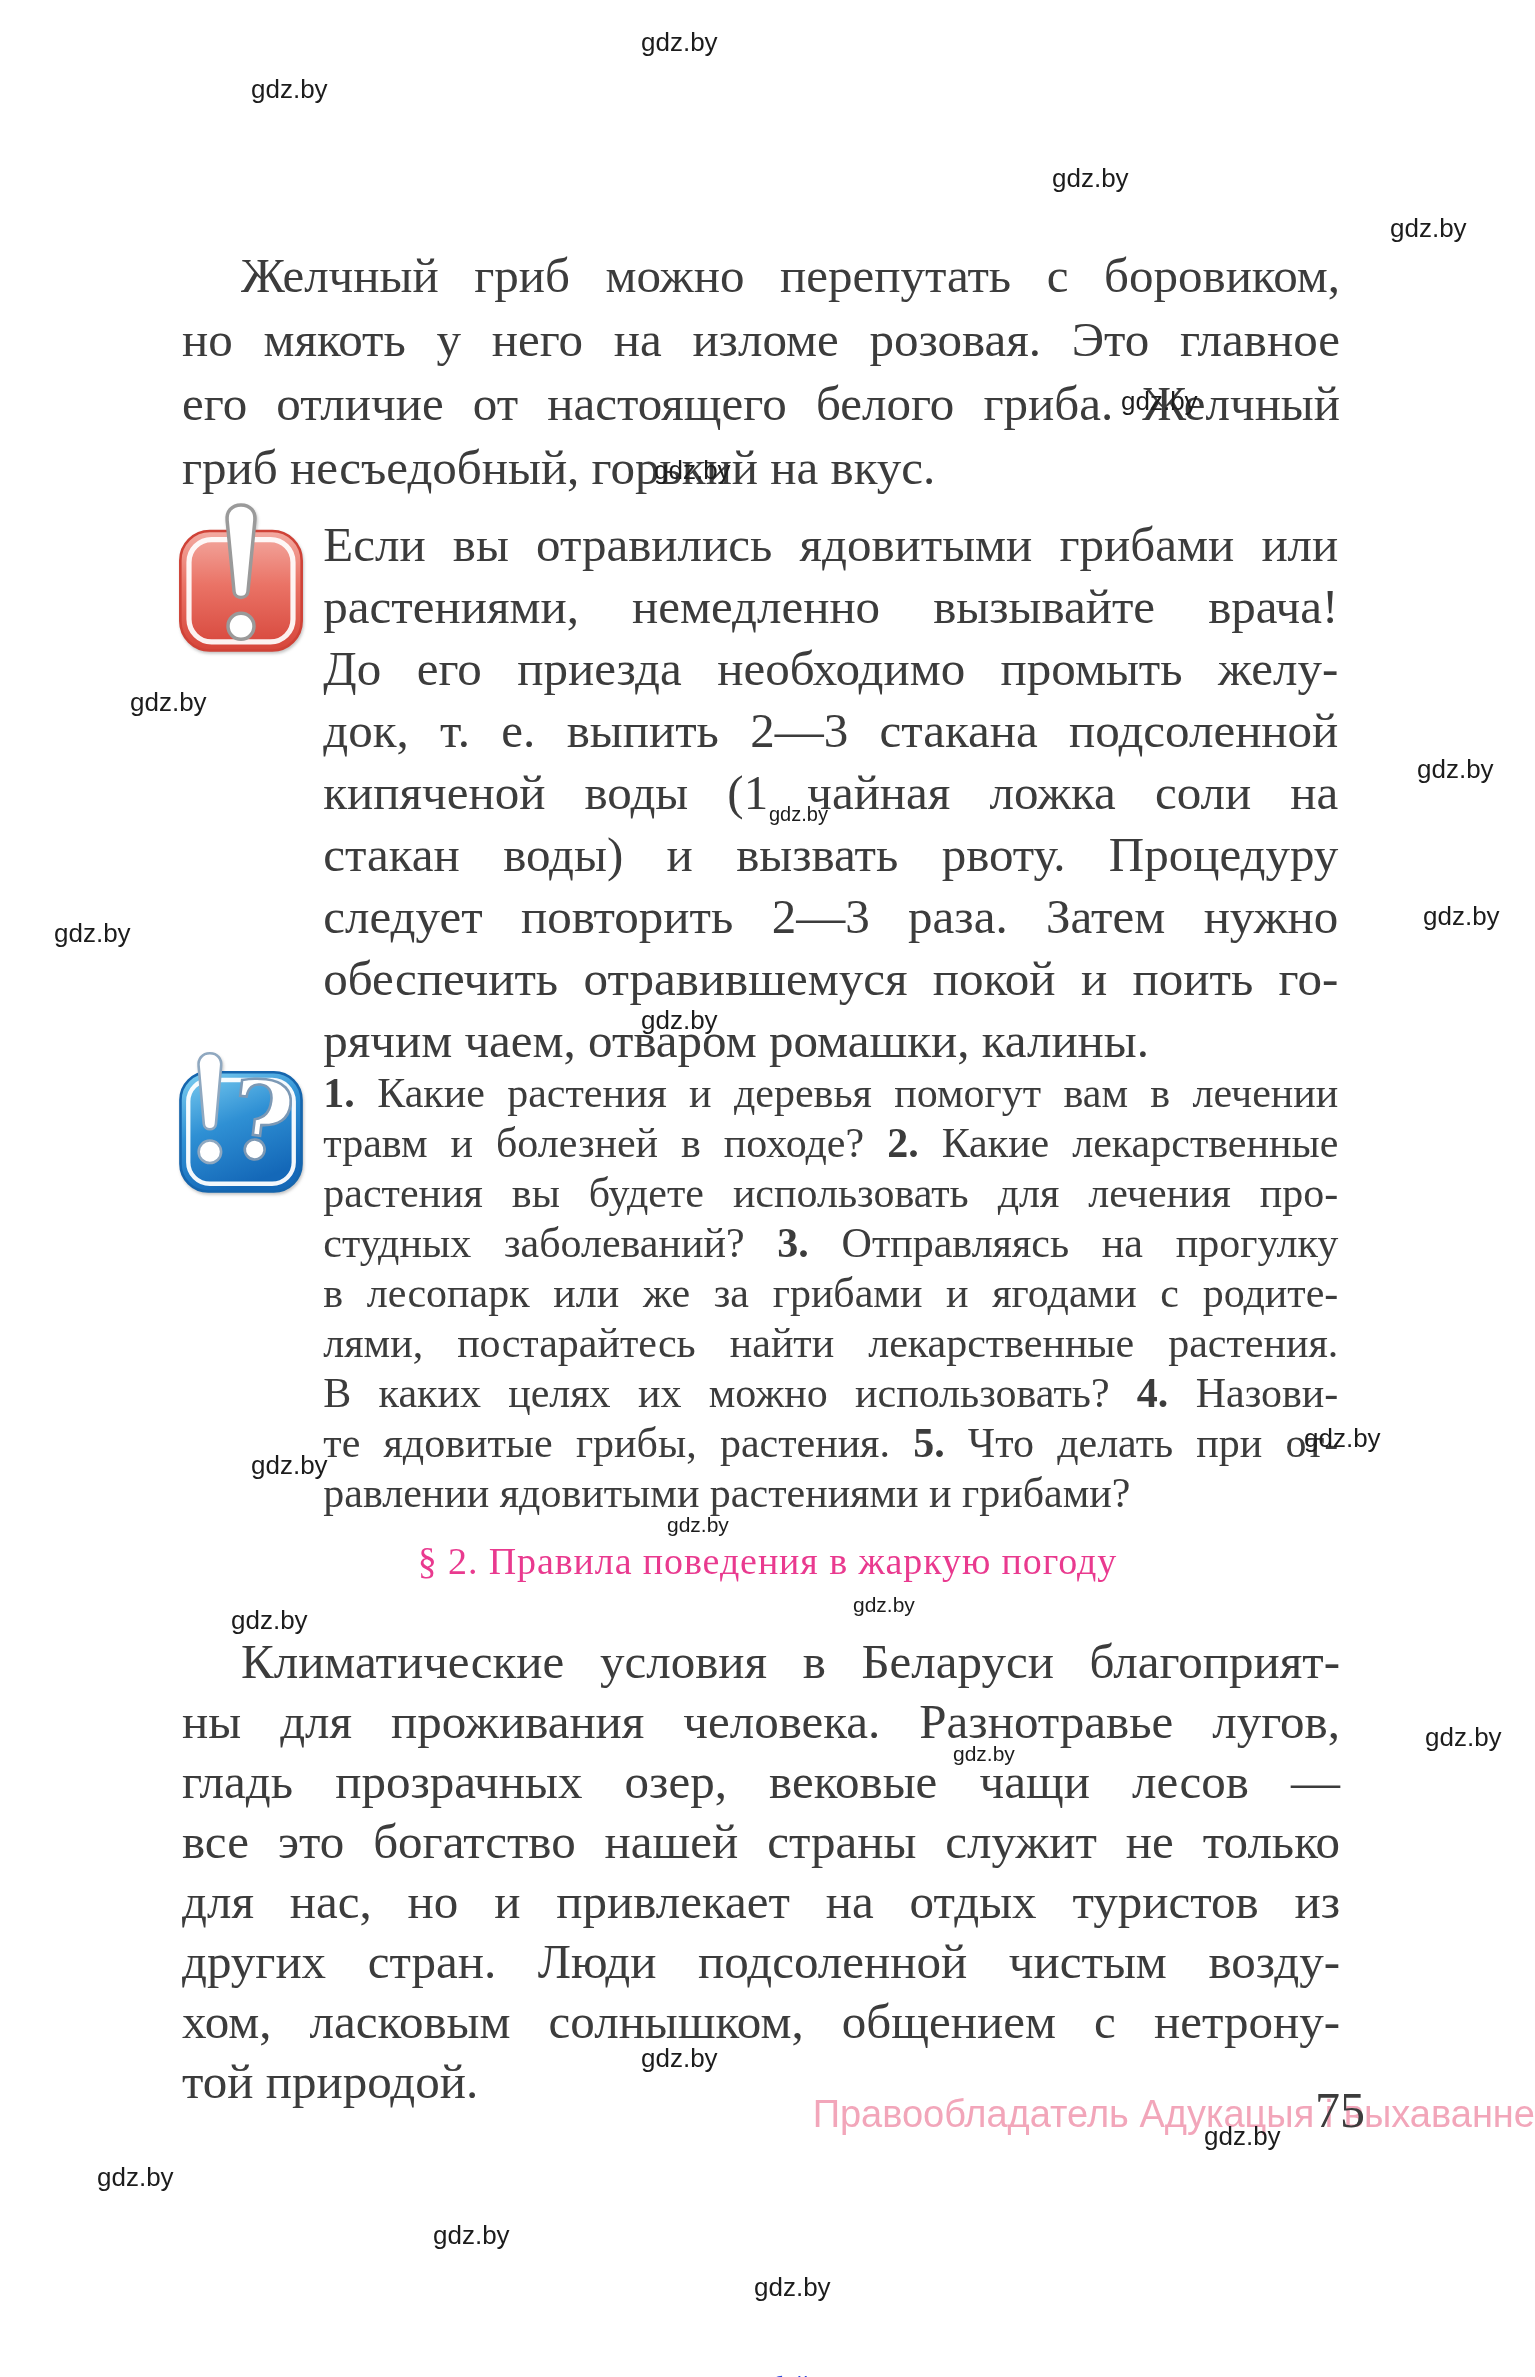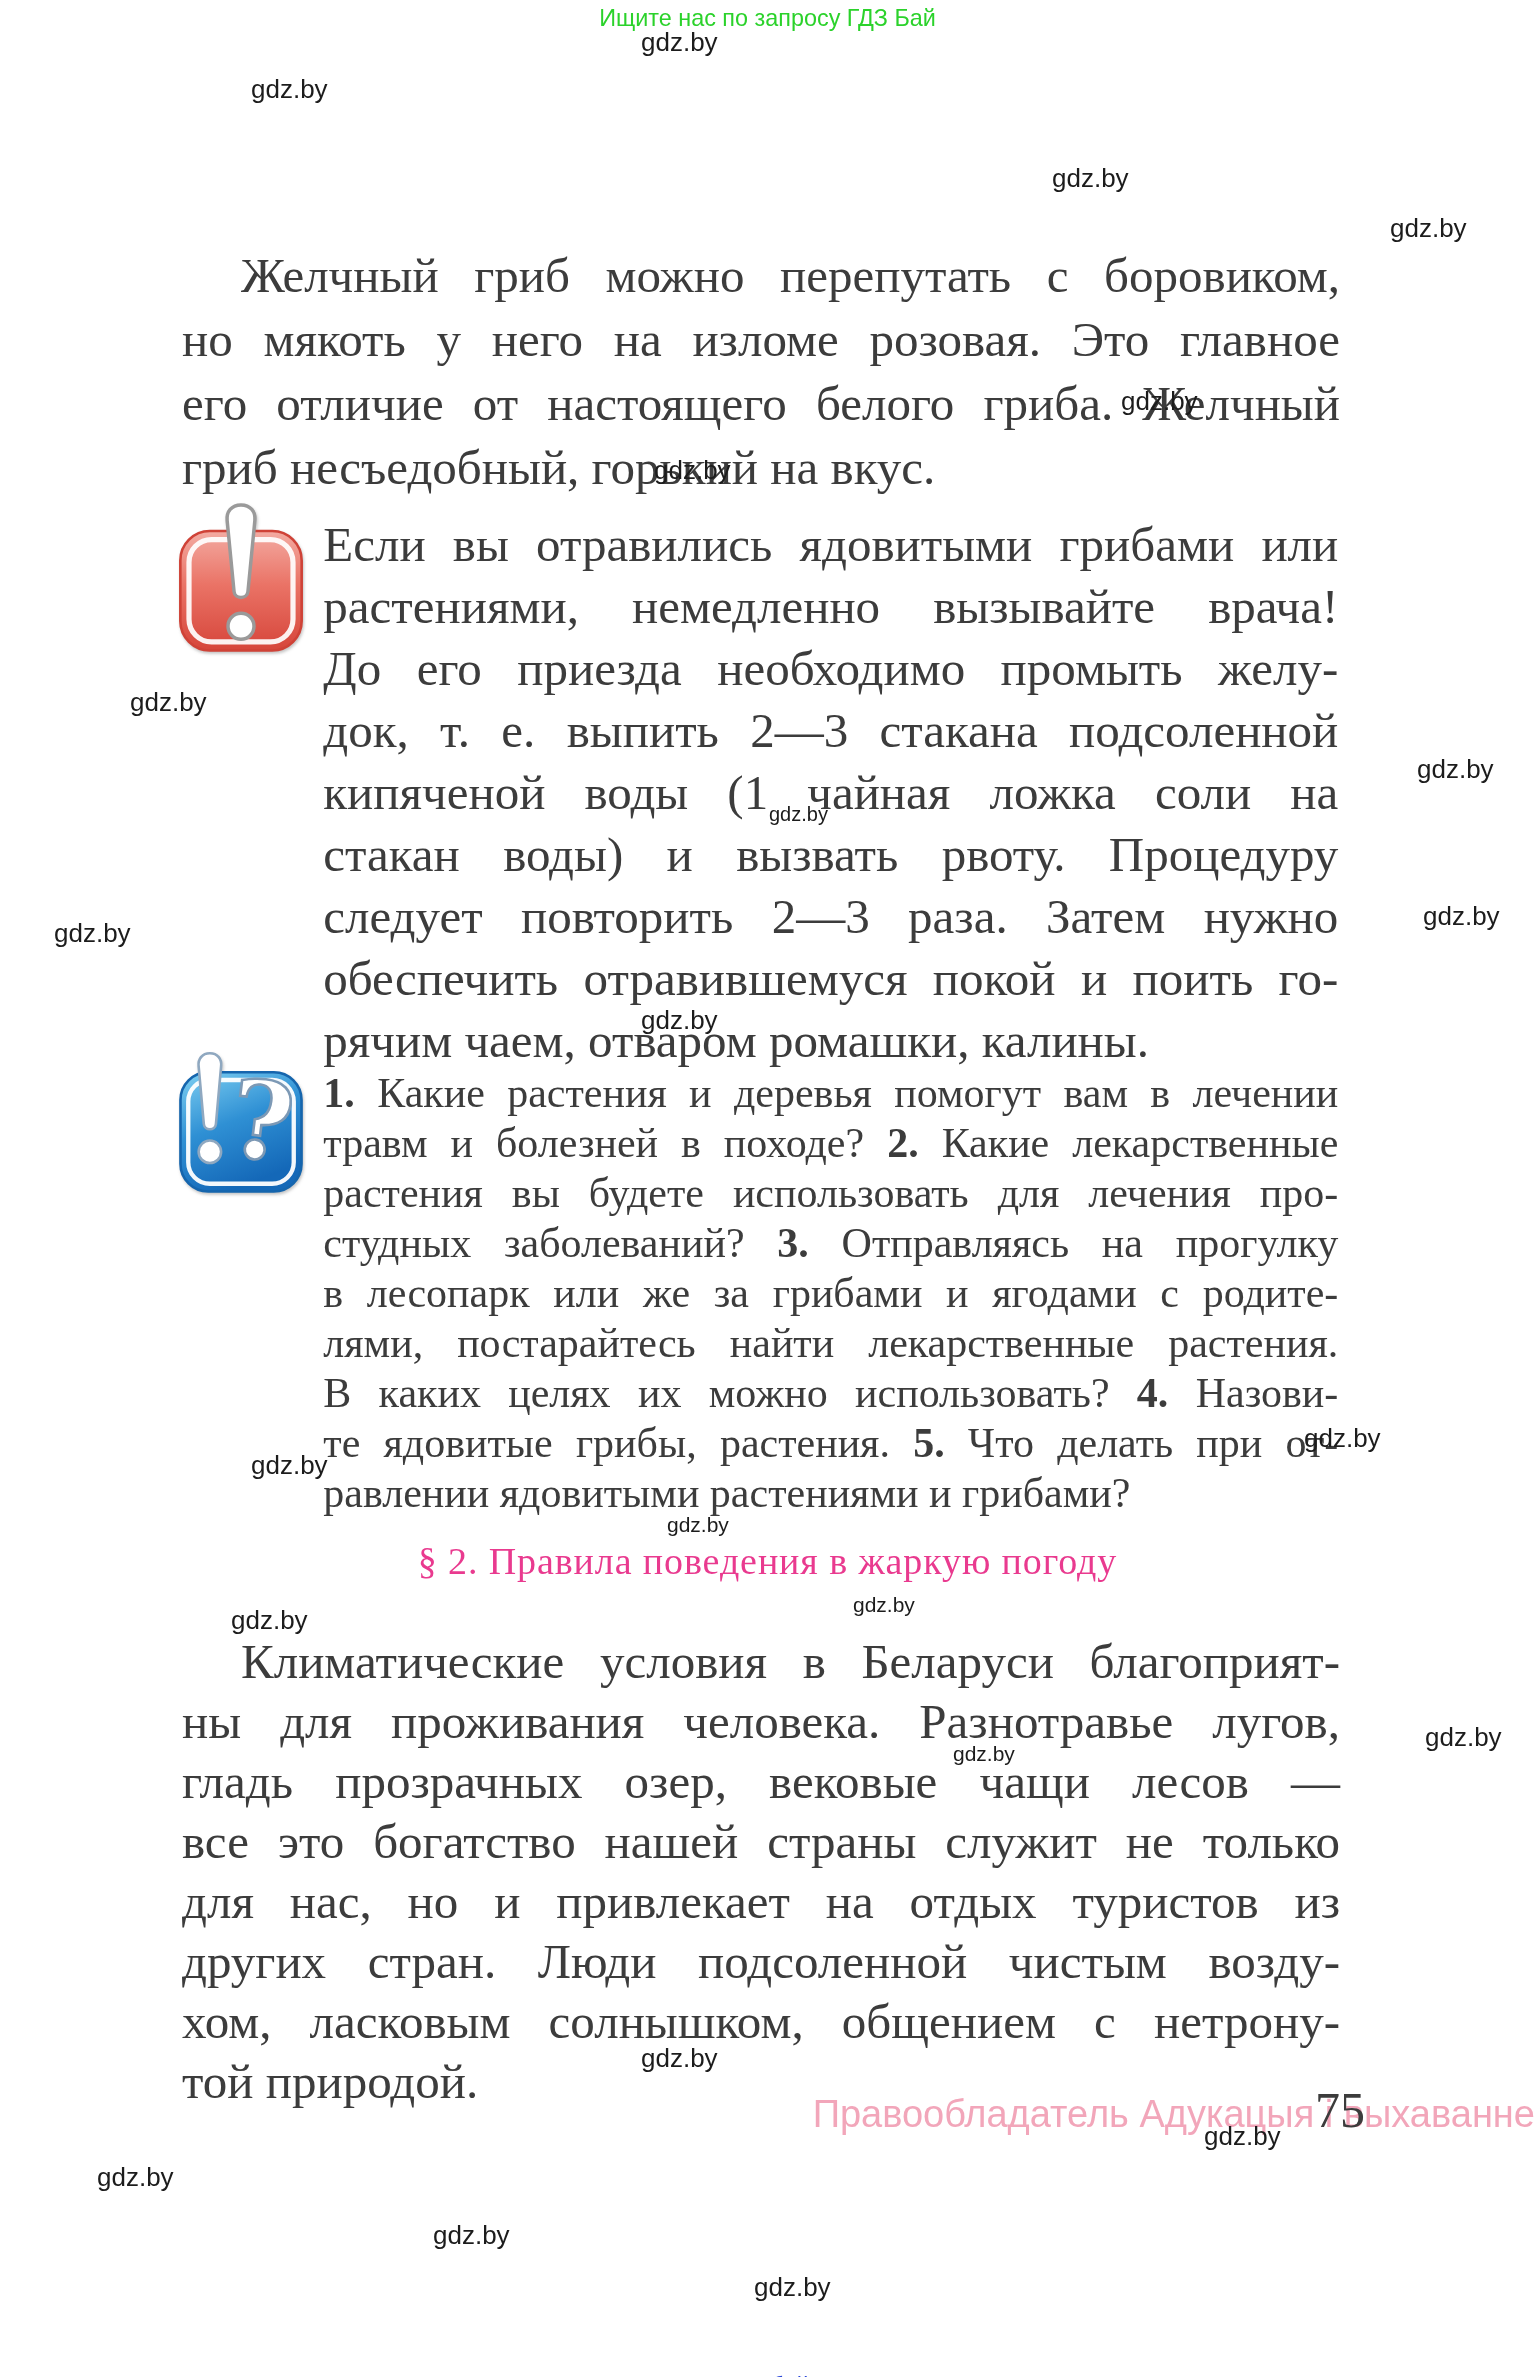--- a/index.html
+++ b/index.html
@@ -46,21 +46,20 @@
     font-family:"Liberation Sans","DejaVu Sans",sans-serif; font-size:23.4px; line-height:1;
     text-decoration:none; cursor:pointer;margin-top:36px;
   }
 </style>
 </head>
 <body>
 
 <div class="page">
 
   <div class="wm-layer" id="wm-layer">
-    <div class="banner" style="color: rgb(43, 210, 43);">Ищите нас по запросу ГДЗ Бай</div>
   <div class="wm" style="left: 641px; top: 29px; font-size: 26px;">gdz.by</div>
       <div class="wm" style="left: 251px; top: 76px; font-size: 26px;">gdz.by</div>
       <div class="wm" style="left: 1052px; top: 165px; font-size: 26px;">gdz.by</div>
       <div class="wm" style="left: 1390px; top: 215px; font-size: 26px;">gdz.by</div>
       <div class="wm" style="left: 1121px; top: 388px; font-size: 26px;">gdz.by</div>
       <div class="wm" style="left: 654px; top: 457px; font-size: 26px;">gdz.by</div>
       <div class="wm" style="left: 130px; top: 689px; font-size: 26px;">gdz.by</div>
       <div class="wm" style="left: 1417px; top: 756px; font-size: 26px;">gdz.by</div>
       <div class="wm" style="left: 769px; top: 804px; font-size: 20px;">gdz.by</div>
       <div class="wm" style="left: 54px; top: 920px; font-size: 26px;">gdz.by</div>

